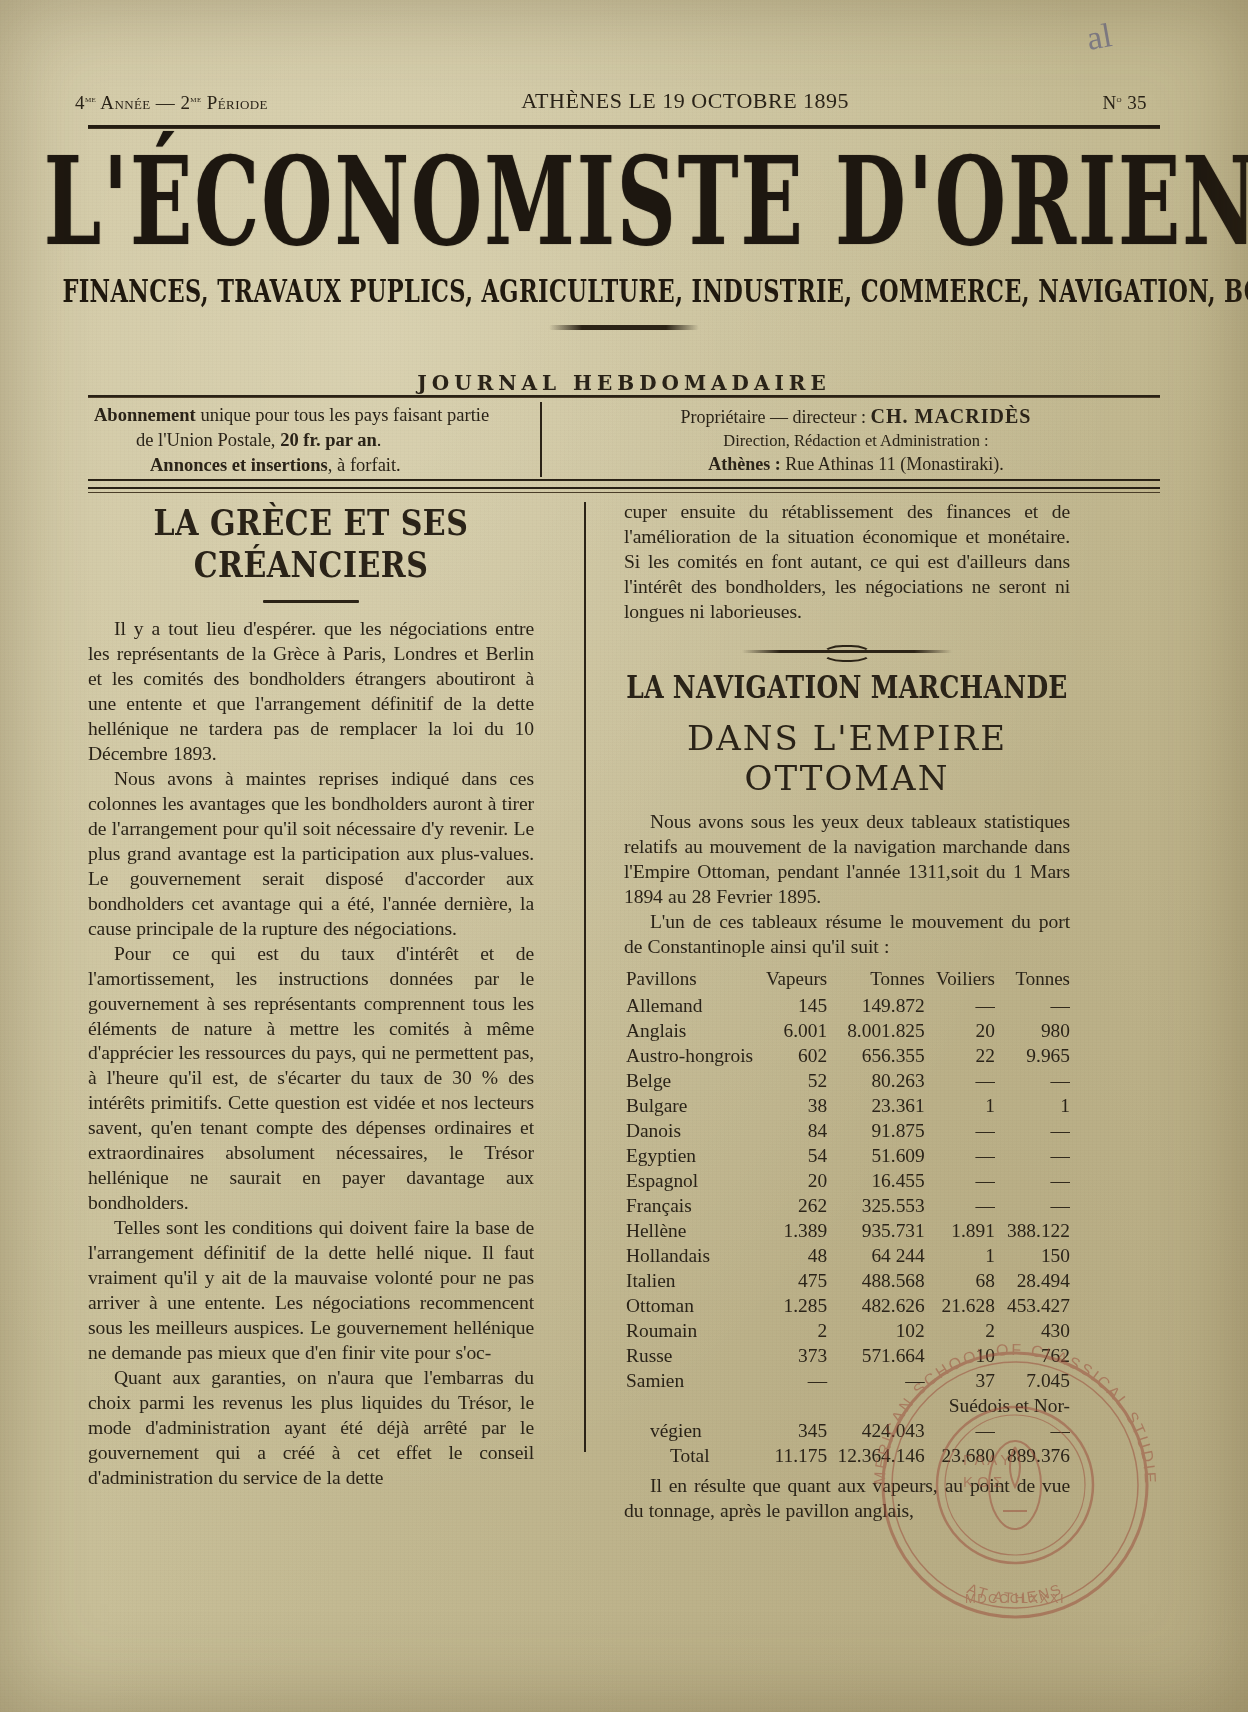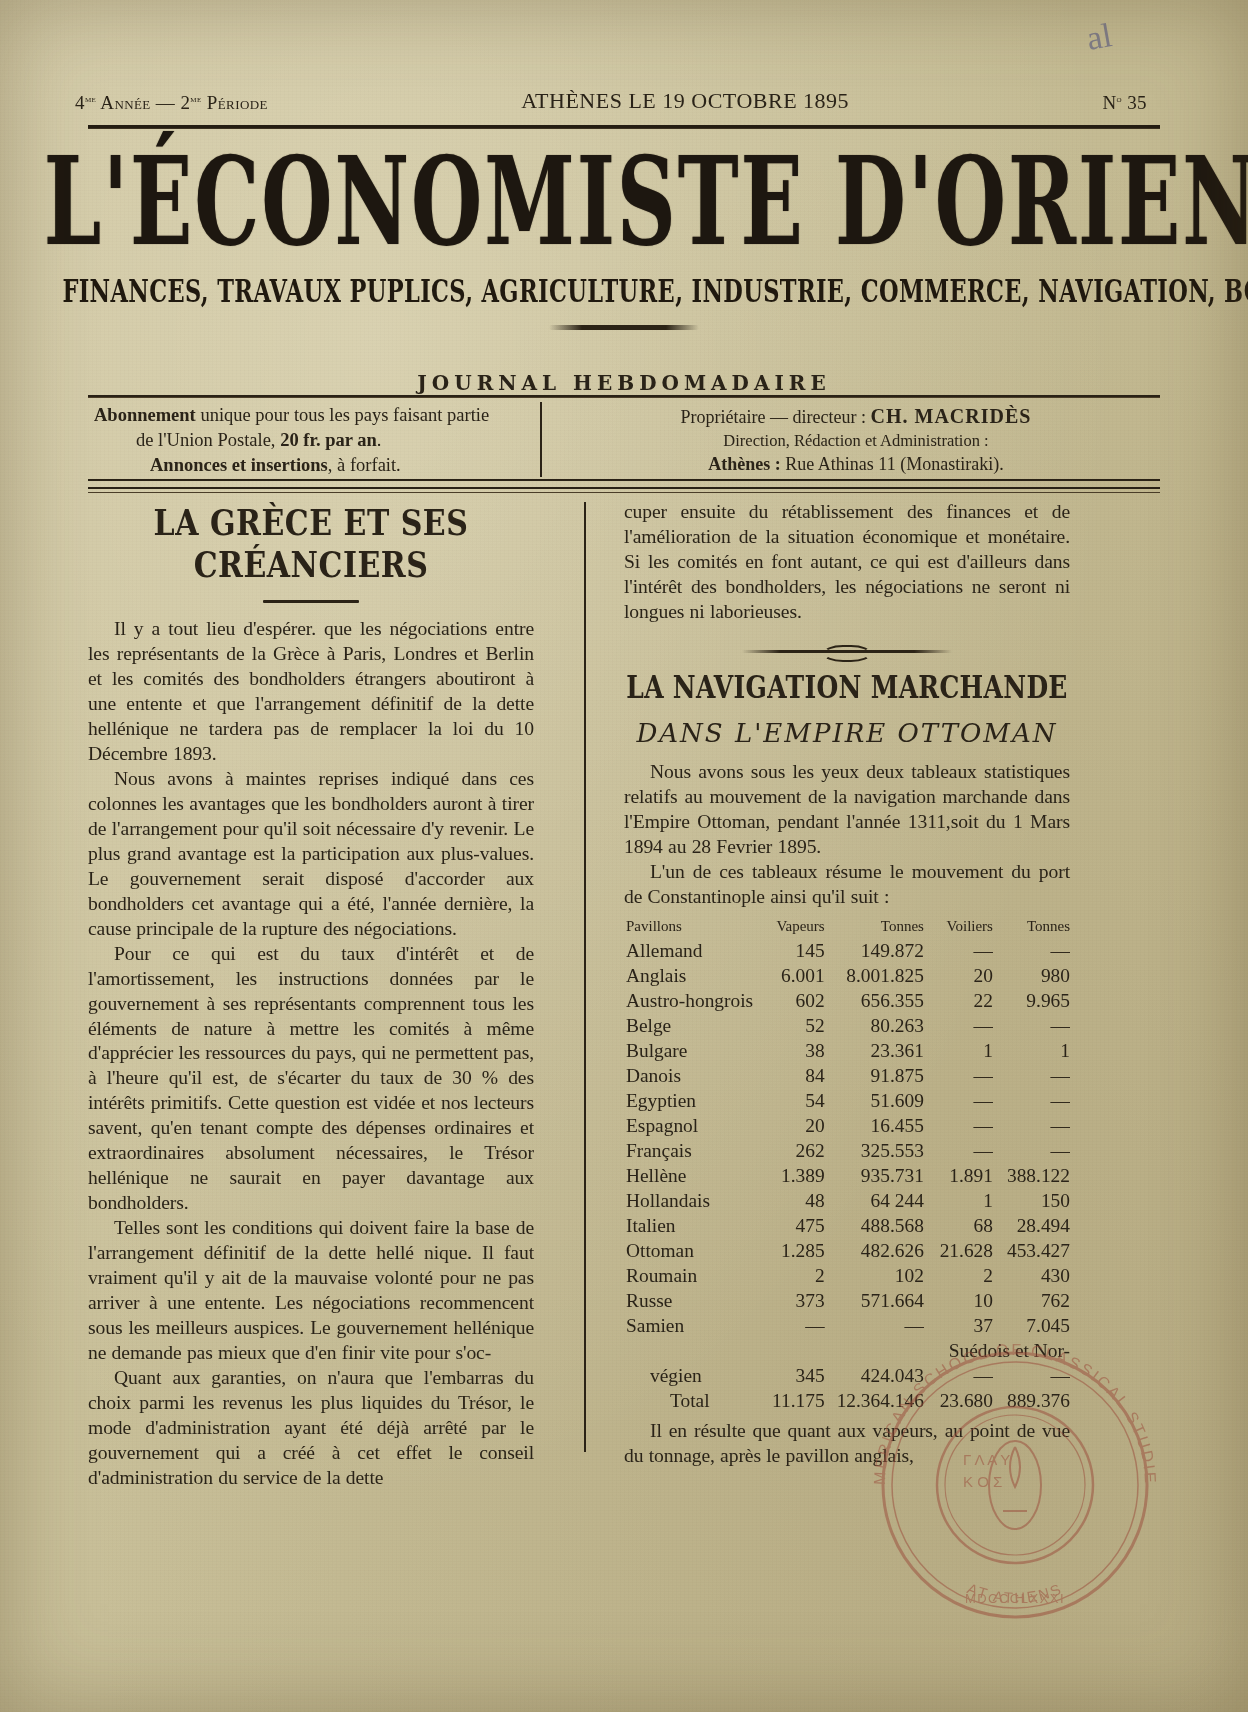--- a/index.html
+++ b/index.html
@@ -100,33 +100,33 @@
     font-family:"Liberation Serif",serif;
   }
   p.body.first{text-indent:26px;}
 
   h2.sect{
     font-family:"DejaVu Serif",serif;font-weight:700;text-align:center;
     font-size:25px;margin:6px 0 0;letter-spacing:.3px;transform:scaleY(1.25);
   }
   h2.sect2{
     font-family:"DejaVu Serif",serif;font-weight:400;text-align:center;
-    font-size:26px;margin:16px 0 12px;letter-spacing:2px;font-style:italic;
+    font-size:34px;margin:16px 0 12px;letter-spacing:2px;
   }
   .flourish{position:relative;height:22px;margin:16px 0 10px;}
   .flourish::before{content:"";position:absolute;left:50%;top:9px;transform:translateX(-50%);
     width:210px;height:3px;
     background:linear-gradient(90deg,rgba(40,32,18,0),#2b2316 18%,#2b2316 82%,rgba(40,32,18,0));}
   .flourish::after{content:"";position:absolute;left:50%;top:4px;transform:translateX(-50%);
     width:44px;height:13px;border:2px solid #2b2316;border-radius:50%/60%;
     border-left-color:transparent;border-right-color:transparent;}
 
   
   table.stats{width:100%;border-collapse:collapse;font-size:19.4px;margin-top:6px;}
-  table.stats th{font-weight:400;font-size:15px;padding:2px 0 4px;text-align:right;}
+  table.stats th{font-weight:400;font-size:19px;padding:2px 0 4px;text-align:right;}
   table.stats th.nm{text-align:left;padding-left:2px;}
   table.stats td{padding:1.5px 0;text-align:right;white-space:nowrap;}
   table.stats td.nm{text-align:left;padding-left:2px;}
   td.c-vap{width:92px;}
   td.c-ton{width:112px;}
   td.c-voi{width:86px;}
   td.c-ton2{width:92px;}
   .totrow td{padding-top:8px;}
   .totlabel{padding-left:46px !important;}
   .wrapname{line-height:1.1;}

